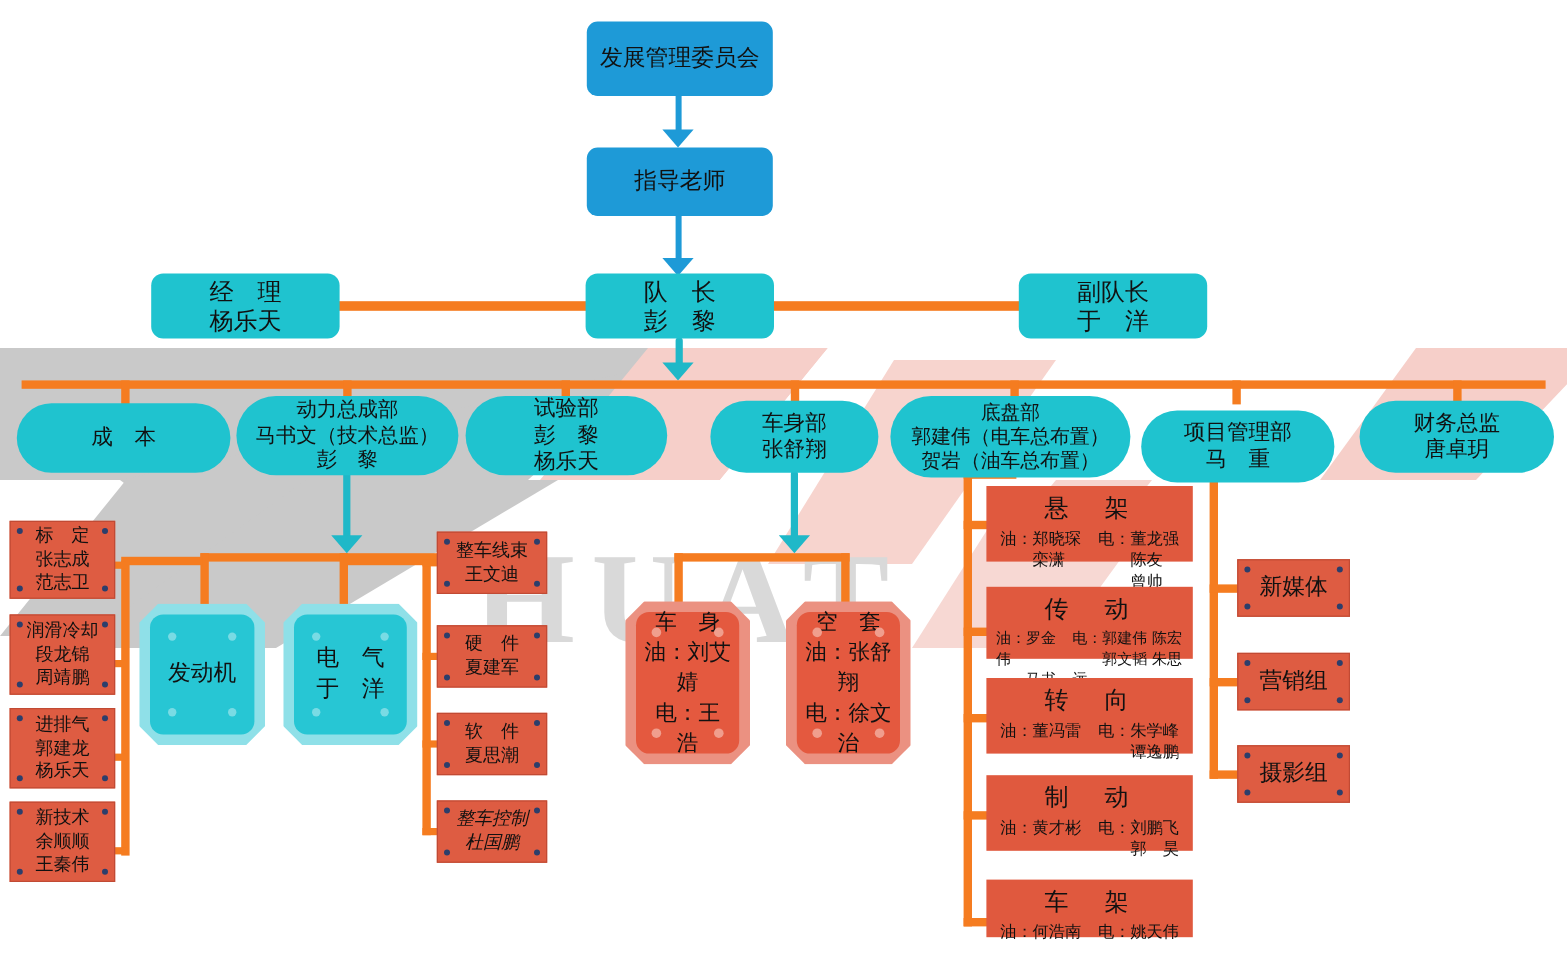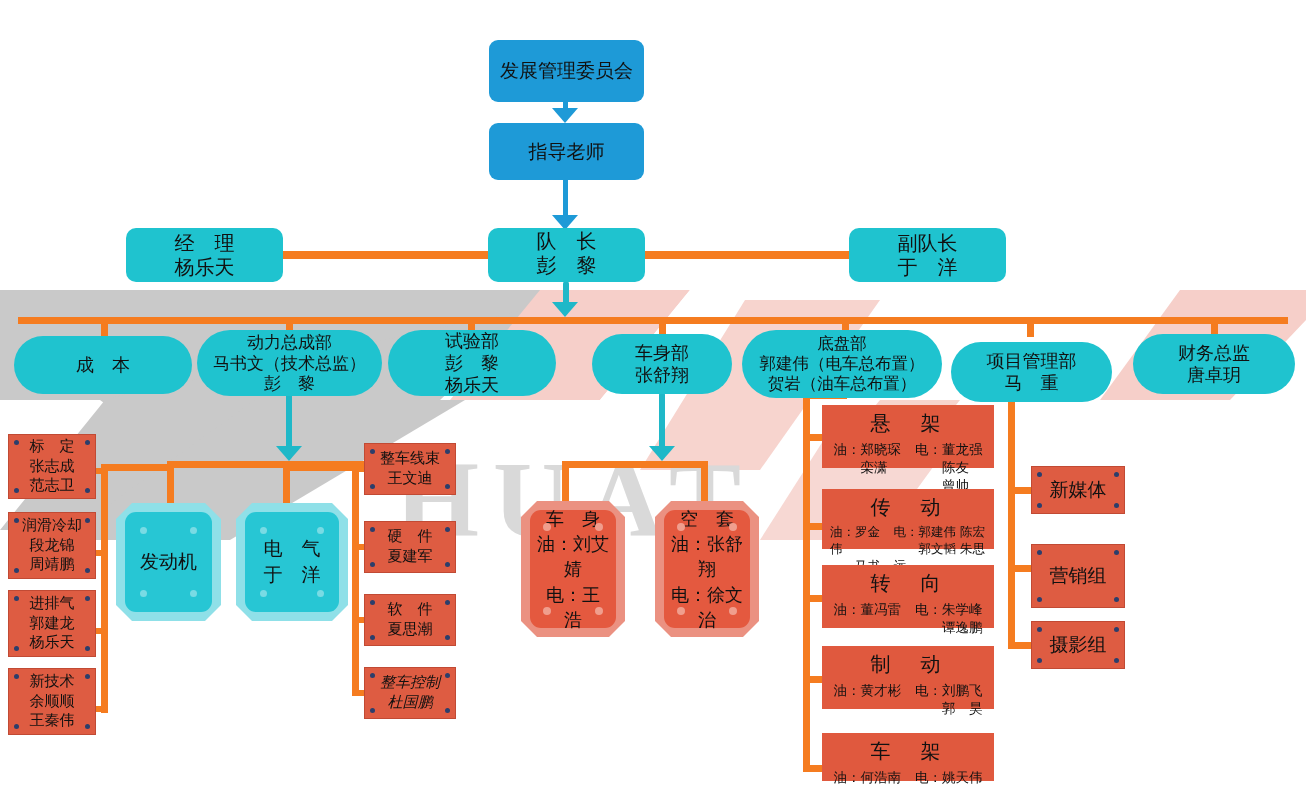--- a/index.html
+++ b/index.html
@@ -165,26 +165,26 @@
   <div class="ln" style="left:803px;top:595px;width:22px;height:7px;"></div>
   <div class="ln" style="left:803px;top:676px;width:22px;height:7px;"></div>
   <div class="ln" style="left:803px;top:765px;width:22px;height:7px;"></div>
 
   <div class="ln" style="left:1008px;top:392px;width:7px;height:257px;"></div>
   <div class="ln" style="left:1008px;top:392px;width:24px;height:7px;"></div>
   <div class="ln" style="left:1008px;top:487px;width:28px;height:7px;"></div>
   <div class="ln" style="left:1008px;top:565px;width:28px;height:7px;"></div>
   <div class="ln" style="left:1008px;top:642px;width:28px;height:7px;"></div>
 
-  <div class="box blue" style="left:489px;top:18px;width:155px;height:62px;margin-top:22px;">发展管理委员会</div>
+  <div class="box blue" style="left:489px;top:18px;width:155px;height:62px;">发展管理委员会</div>
   <div class="box blue" style="left:489px;top:123px;width:155px;height:57px;">指导老师</div>
 
   <div class="box pill-r" style="left:126px;top:228px;width:157px;height:54px;">经　理
 杨乐天</div>
-  <div class="box pill-r" style="left:488px;top:228px;width:157px;height:54px;font-family:Liberation Mono, monospace;">队　长
+  <div class="box pill-r" style="left:488px;top:228px;width:157px;height:54px;">队　长
 彭　黎</div>
   <div class="box pill-r" style="left:849px;top:228px;width:157px;height:54px;">副队长
 于　洋</div>
 
   <div class="box pill" style="left:14px;top:336px;width:178px;height:58px;">成　本</div>
   <div class="box pill" style="left:197px;top:330px;width:185px;height:66px;font-size:17px;">动力总成部
 马书文（技术总监）
 彭　黎</div>
   <div class="box pill" style="left:388px;top:330px;width:168px;height:66px;">试验部
 彭　黎
@@ -352,21 +352,21 @@
     </div>
   </div>
 
   <div class="card" style="left:1031px;top:466px;width:94px;height:48px;font-size:19px;">
     <span class="s tl"></span>
     <span class="s tr"></span>
     <span class="s bl"></span>
     <span class="s br"></span>
     <span>新媒体</span>
   </div>
-  <div class="card" style="left:1031px;top:544px;width:94px;height:64px;font-size:19px;">
+  <div class="card" style="left:1031px;top:544px;width:94px;height:48px;font-size:19px;">
     <span class="s tl"></span>
     <span class="s tr"></span>
     <span class="s bl"></span>
     <span class="s br"></span>
     <span>营销组</span>
   </div>
   <div class="card" style="left:1031px;top:621px;width:94px;height:48px;font-size:19px;">
     <span class="s tl"></span>
     <span class="s tr"></span>
     <span class="s bl"></span>

